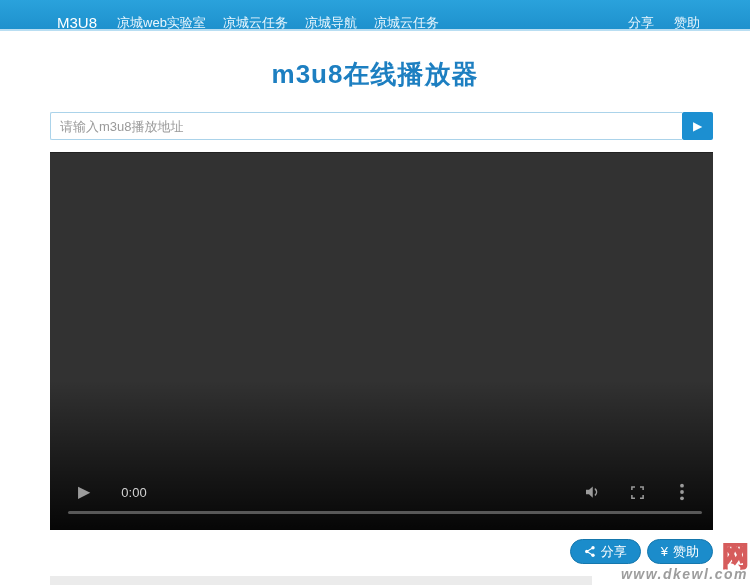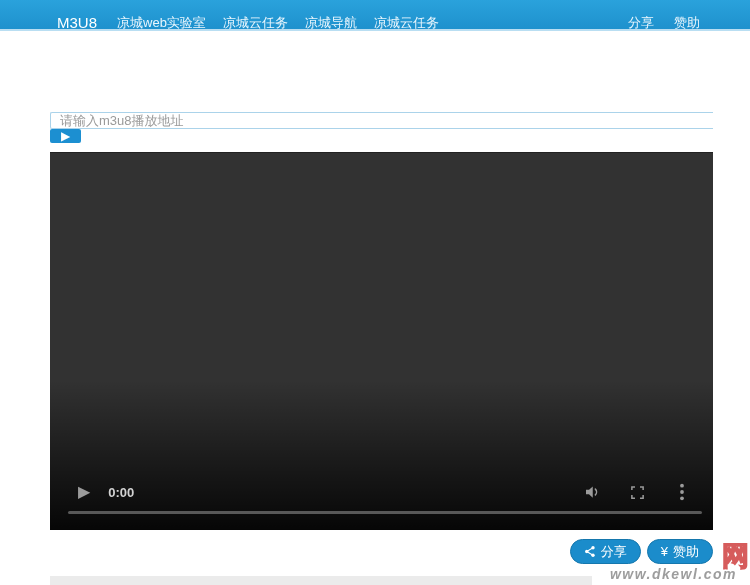--- a/index.html
+++ b/index.html
@@ -14,49 +14,49 @@
   .brand{color:#fff;font-size:15px;margin-right:20px;cursor:pointer;}
   .nav-links{display:flex;gap:17px;}
   .nav-link{color:#e9f6fd;font-size:13px;cursor:pointer;white-space:nowrap;}
   .nav-right{margin-left:auto;display:flex;gap:20px;}
 
   
   .page-title{position:absolute;top:57px;left:0;width:100%;text-align:center;
     color:#1d7fc1;font-size:26px;font-weight:bold;letter-spacing:1px;}
 
   
-  .url-form{position:absolute;top:112px;left:50px;width:663px;height:28px;display:flex;flex-direction:column;}
+  .url-form{position:absolute;top:112px;left:50px;width:663px;height:28px;display:flex;}
   .url-input{flex:1;border:1px solid #abd3ea;border-right:none;border-radius:2px 0 0 2px;
     font-size:13px;padding:0 9px;color:#555;outline:none;height:28px;box-sizing:border-box;
     font-family:"Liberation Sans","DejaVu Sans",sans-serif;}
   .url-input::placeholder{color:#9a9a9a;}
   .play-submit{width:31px;height:28px;border:none;background:#1c8fd1;color:#fff;
     border-radius:2px;display:flex;align-items:center;justify-content:center;
     font-size:12px;cursor:pointer;padding:0;}
 
   
   .video{position:absolute;top:152px;left:50px;width:663px;height:378px;
     background:#323232;border-top:1px solid #222;box-sizing:border-box;}
   .video-shade{position:absolute;left:0;right:0;bottom:0;height:150px;
     background:linear-gradient(rgba(0,0,0,0),rgba(0,0,0,0.88));}
   .vc-row{position:absolute;left:0;right:0;bottom:24px;height:28px;
     display:flex;align-items:center;padding:0 22px 0 28px;box-sizing:border-box;}
   .vc-play{color:#9b9b9b;font-size:16px;cursor:pointer;line-height:1;}
-  .vc-time{color:#d2d2d2;font-size:13px;margin-left:18px;font-weight:bold;}
+  .vc-time{color:#d2d2d2;font-size:13px;margin-left:31px;}
   .vc-right{margin-left:auto;display:flex;align-items:center;gap:27px;}
   .vc-icon{width:18px;height:18px;display:flex;align-items:center;justify-content:center;cursor:pointer;}
   .seek-bar{position:absolute;left:18px;right:11px;bottom:16px;height:3px;
     background:#585858;border-radius:2px;cursor:pointer;}
 
   
   .footer-bar{position:absolute;top:576px;left:50px;width:663px;height:9px;background:#ebebeb;}
   .watermark{position:absolute;right:0;bottom:0;width:158px;height:53px;background:#fff;z-index:2;}
   .wm-char{position:absolute;right:1px;top:6px;font-size:27px;font-weight:bold;
     color:rgba(255,255,255,0);-webkit-text-stroke:1.5px #cf4040;opacity:.85;}
-  .wm-url{position:absolute;right:13px;bottom:3px;font-size:14px;font-weight:bold;
+  .wm-url{position:absolute;right:2px;bottom:3px;font-size:14px;font-weight:bold;
     color:#9d9d9d;letter-spacing:1.5px;font-style:italic;white-space:nowrap;}
   .actions{position:absolute;top:539px;right:37px;display:flex;gap:6px;z-index:3;}
   .pill-btn{height:25px;border-radius:13px;background:#1b8ccb;border:1px solid #1577ad;
     color:#fff;font-size:13px;display:flex;align-items:center;gap:5px;padding:0 13px;cursor:pointer;
     font-family:"Liberation Sans","DejaVu Sans",sans-serif;}
   .pill-btn .sym{font-size:13px;line-height:1;}
 </style>
 </head>
 <body>
 
@@ -69,20 +69,21 @@
       <div class="nav-link">凉城云任务</div>
       <div class="nav-link">凉城导航</div>
       <div class="nav-link">凉城云任务</div>
     </div>
     <div class="nav-right">
       <div class="nav-link">分享</div>
       <div class="nav-link">赞助</div>
     </div>
   </div>
 
+  <div class="page-title">m3u8在线播放器</div>
 
   <div class="url-form">
     <input class="url-input" type="text" placeholder="请输入m3u8播放地址" style="">
     <button class="play-submit">
       <span>▶</span>
     </button>
   </div>
 
   <div class="video">
     <div class="video-shade"></div>

